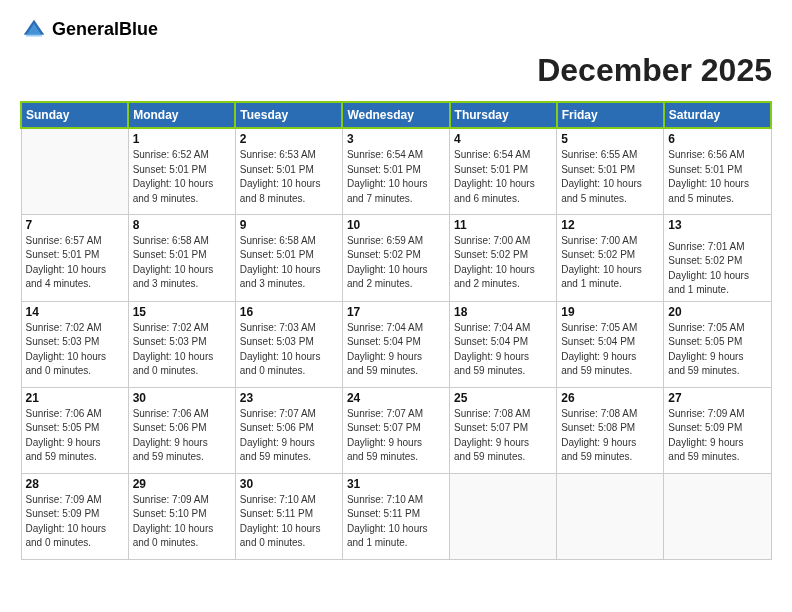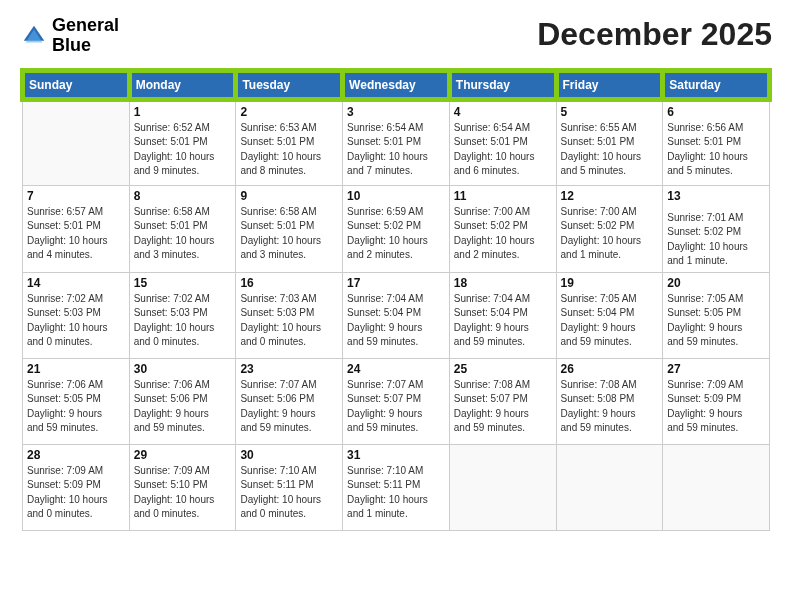--- a/index.html
+++ b/index.html
@@ -20,53 +20,54 @@
       justify-content: space-between;
       align-items: flex-start;
       margin-bottom: 12px;
     }
     .logo {
       display: flex;
       align-items: center;
     }
     .logo-text {
       display: flex;
-      flex-direction: column;
       font-size: 18px;
       font-weight: bold;
       line-height: 1.1;
+      align-items: flex-end;
     }
     .logo-icon {
       width: 28px;
       height: 28px;
       margin-right: 4px;
     }
     .title-block {
       text-align: right;
     }
     .month-title {
       font-size: 32px;
       font-weight: bold;
       color: #222;
+      margin-top: 36px;
     }
     .location {
       font-size: 15px;
       color: #444;
     }
     .calendar {
       width: 100%;
       border-collapse: collapse;
     }
     .calendar th {
       background: #2a6db5;
       color: #fff;
       font-size: 12px;
       font-weight: bold;
       padding: 5px 4px;
-      border: 5px solid #84cc16;
+      border: 2px solid #84cc16;
       text-align: left;
     }
     .calendar td {
       width: 14.28%;
       vertical-align: top;
       border: 1px solid #ccc;
       padding: 3px 4px;
       height: 86px;
       font-size: 9.5px;
       color: #333;

